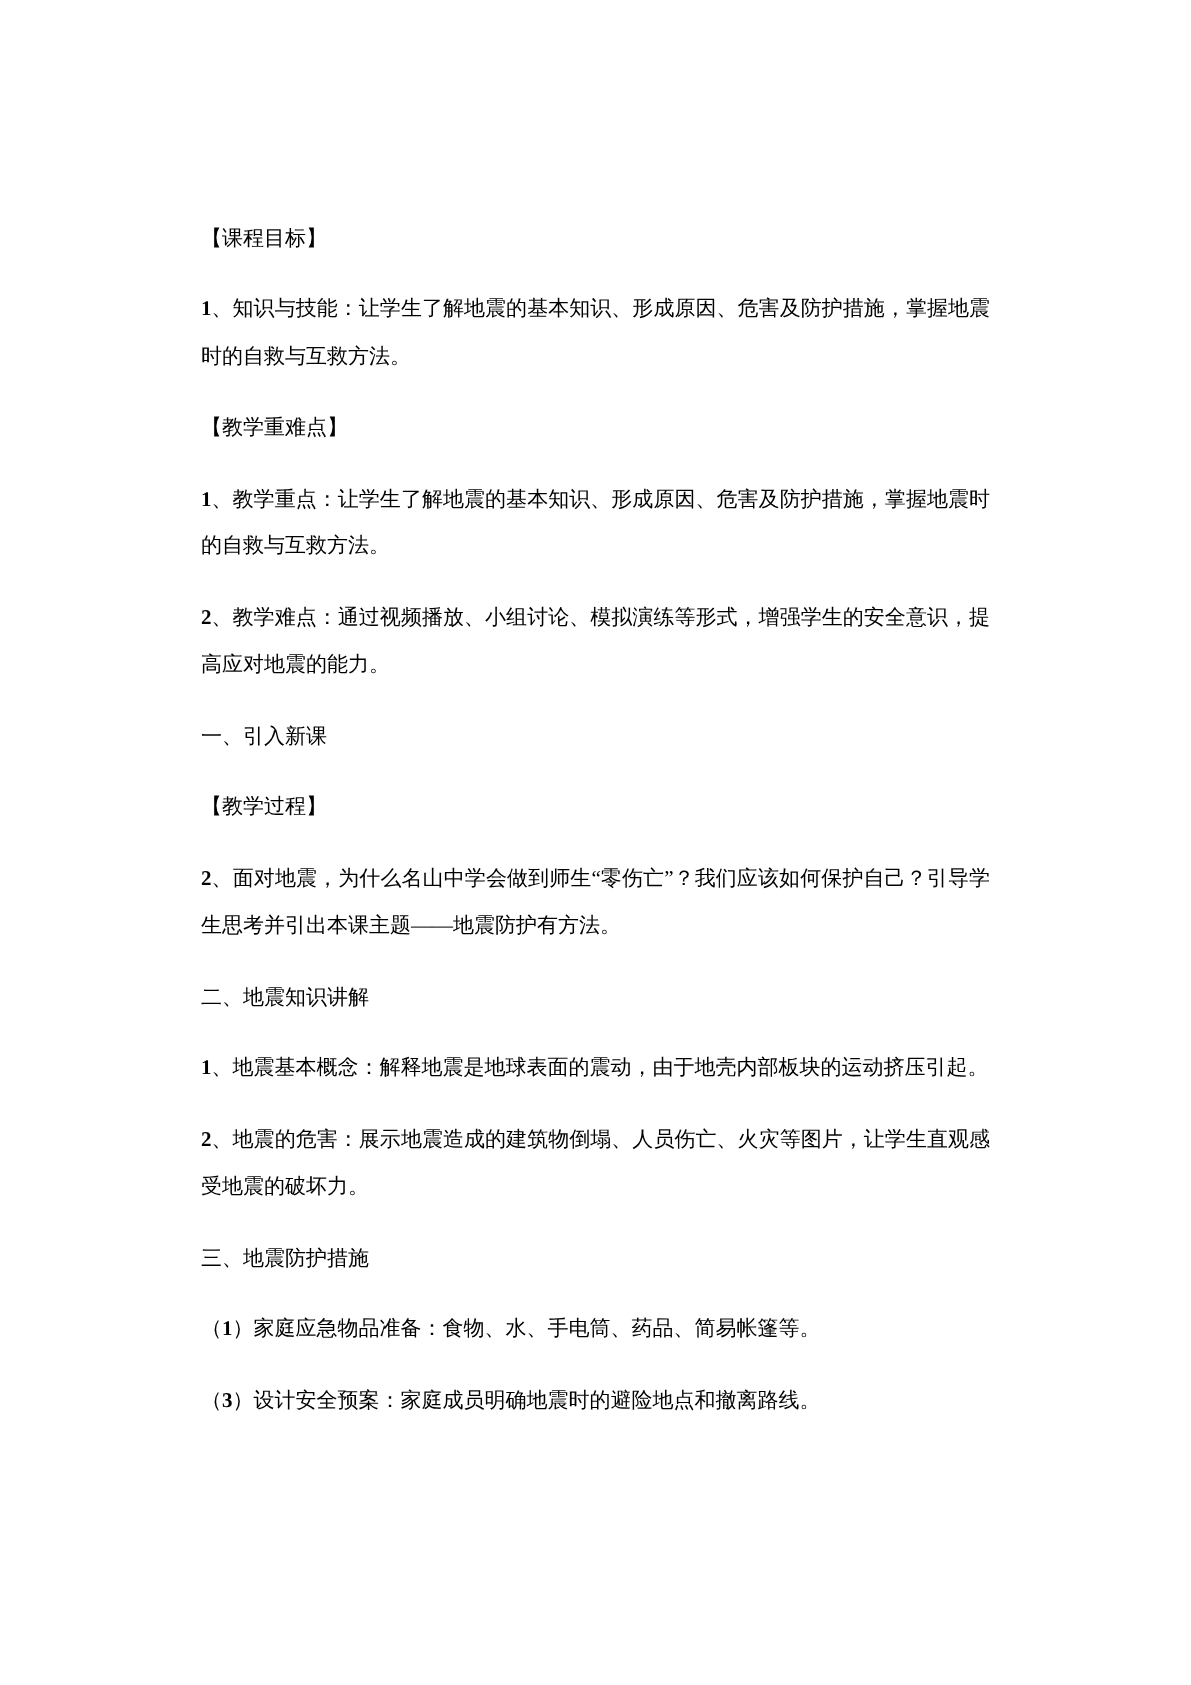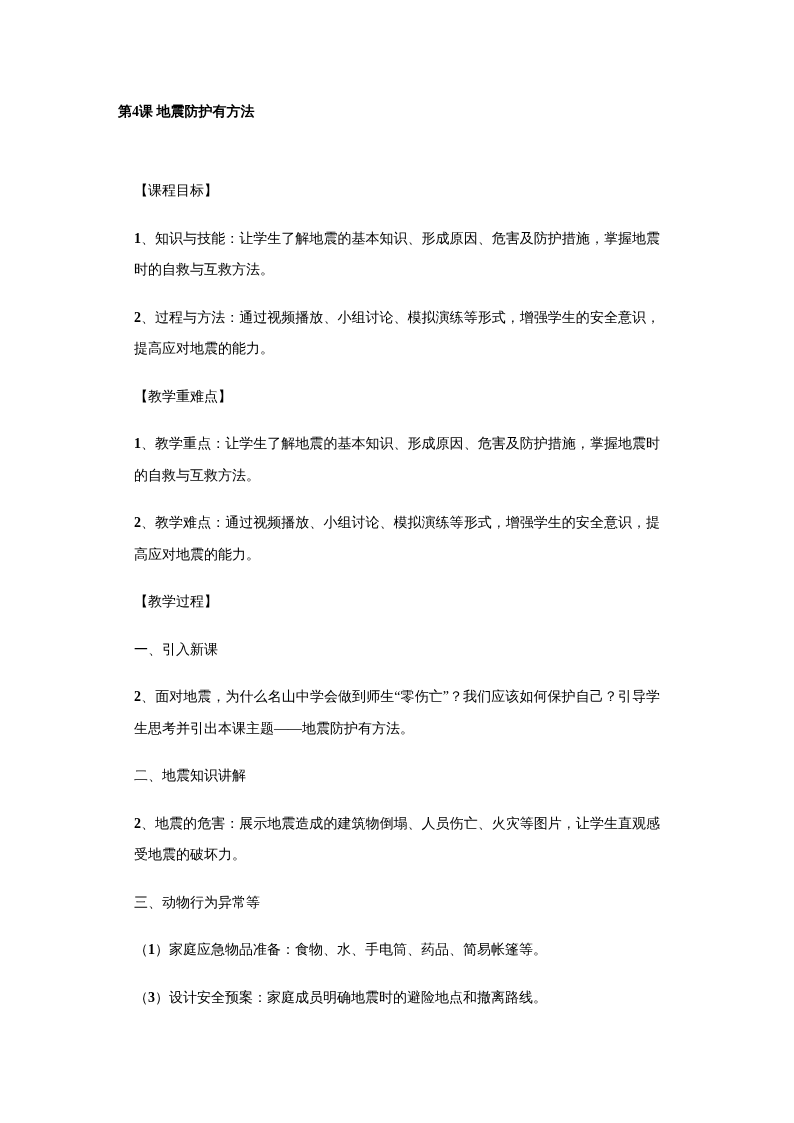--- a/index.html
+++ b/index.html
@@ -38,31 +38,30 @@
   }
   .num {
     font-family: "Liberation Serif", "DejaVu Serif", serif;
     font-weight: bold;
   }
 </style>
 </head>
 <body>
 
 <div class="page">
-  <h1 class="doc-title">第4课 地震防护有方法</h1>
   <div class="blank-line"></div>
   <div>
       <div class="para">【课程目标】</div>
       <div class="para"><span class="num">1</span>、知识与技能：让学生了解地震的基本知识、形成原因、危害及防护措施，掌握地震时的自救与互救方法。</div>
-      <div class="para"><span class="num">2</span>、过程与方法：通过视频播放、小组讨论、模拟演练等形式，增强学生的安全意识，提高应对地震的能力。</div>
       <div class="para">【教学重难点】</div>
       <div class="para"><span class="num">1</span>、教学重点：让学生了解地震的基本知识、形成原因、危害及防护措施，掌握地震时的自救与互救方法。</div>
       <div class="para"><span class="num">2</span>、教学难点：通过视频播放、小组讨论、模拟演练等形式，增强学生的安全意识，提高应对地震的能力。</div>
+      <div class="para">一、引入新课</div>
       <div class="para">【教学过程】</div>
-      <div class="para">一、引入新课</div>
       <div class="para"><span class="num">2</span>、面对地震，为什么名山中学会做到师生“零伤亡”？我们应该如何保护自己？引导学生思考并引出本课主题——地震防护有方法。</div>
       <div class="para">二、地震知识讲解</div>
+      <div class="para"><span class="num">1</span>、地震基本概念：解释地震是地球表面的震动，由于地壳内部板块的运动挤压引起。</div>
       <div class="para"><span class="num">2</span>、地震的危害：展示地震造成的建筑物倒塌、人员伤亡、火灾等图片，让学生直观感受地震的破坏力。</div>
-      <div class="para">三、动物行为异常等</div>
+      <div class="para">三、地震防护措施</div>
       <div class="para">（<span class="num">1</span>）家庭应急物品准备：食物、水、手电筒、药品、简易帐篷等。</div>
       <div class="para">（<span class="num">3</span>）设计安全预案：家庭成员明确地震时的避险地点和撤离路线。</div>
     </div>
 </div>
 
 </body></html>

